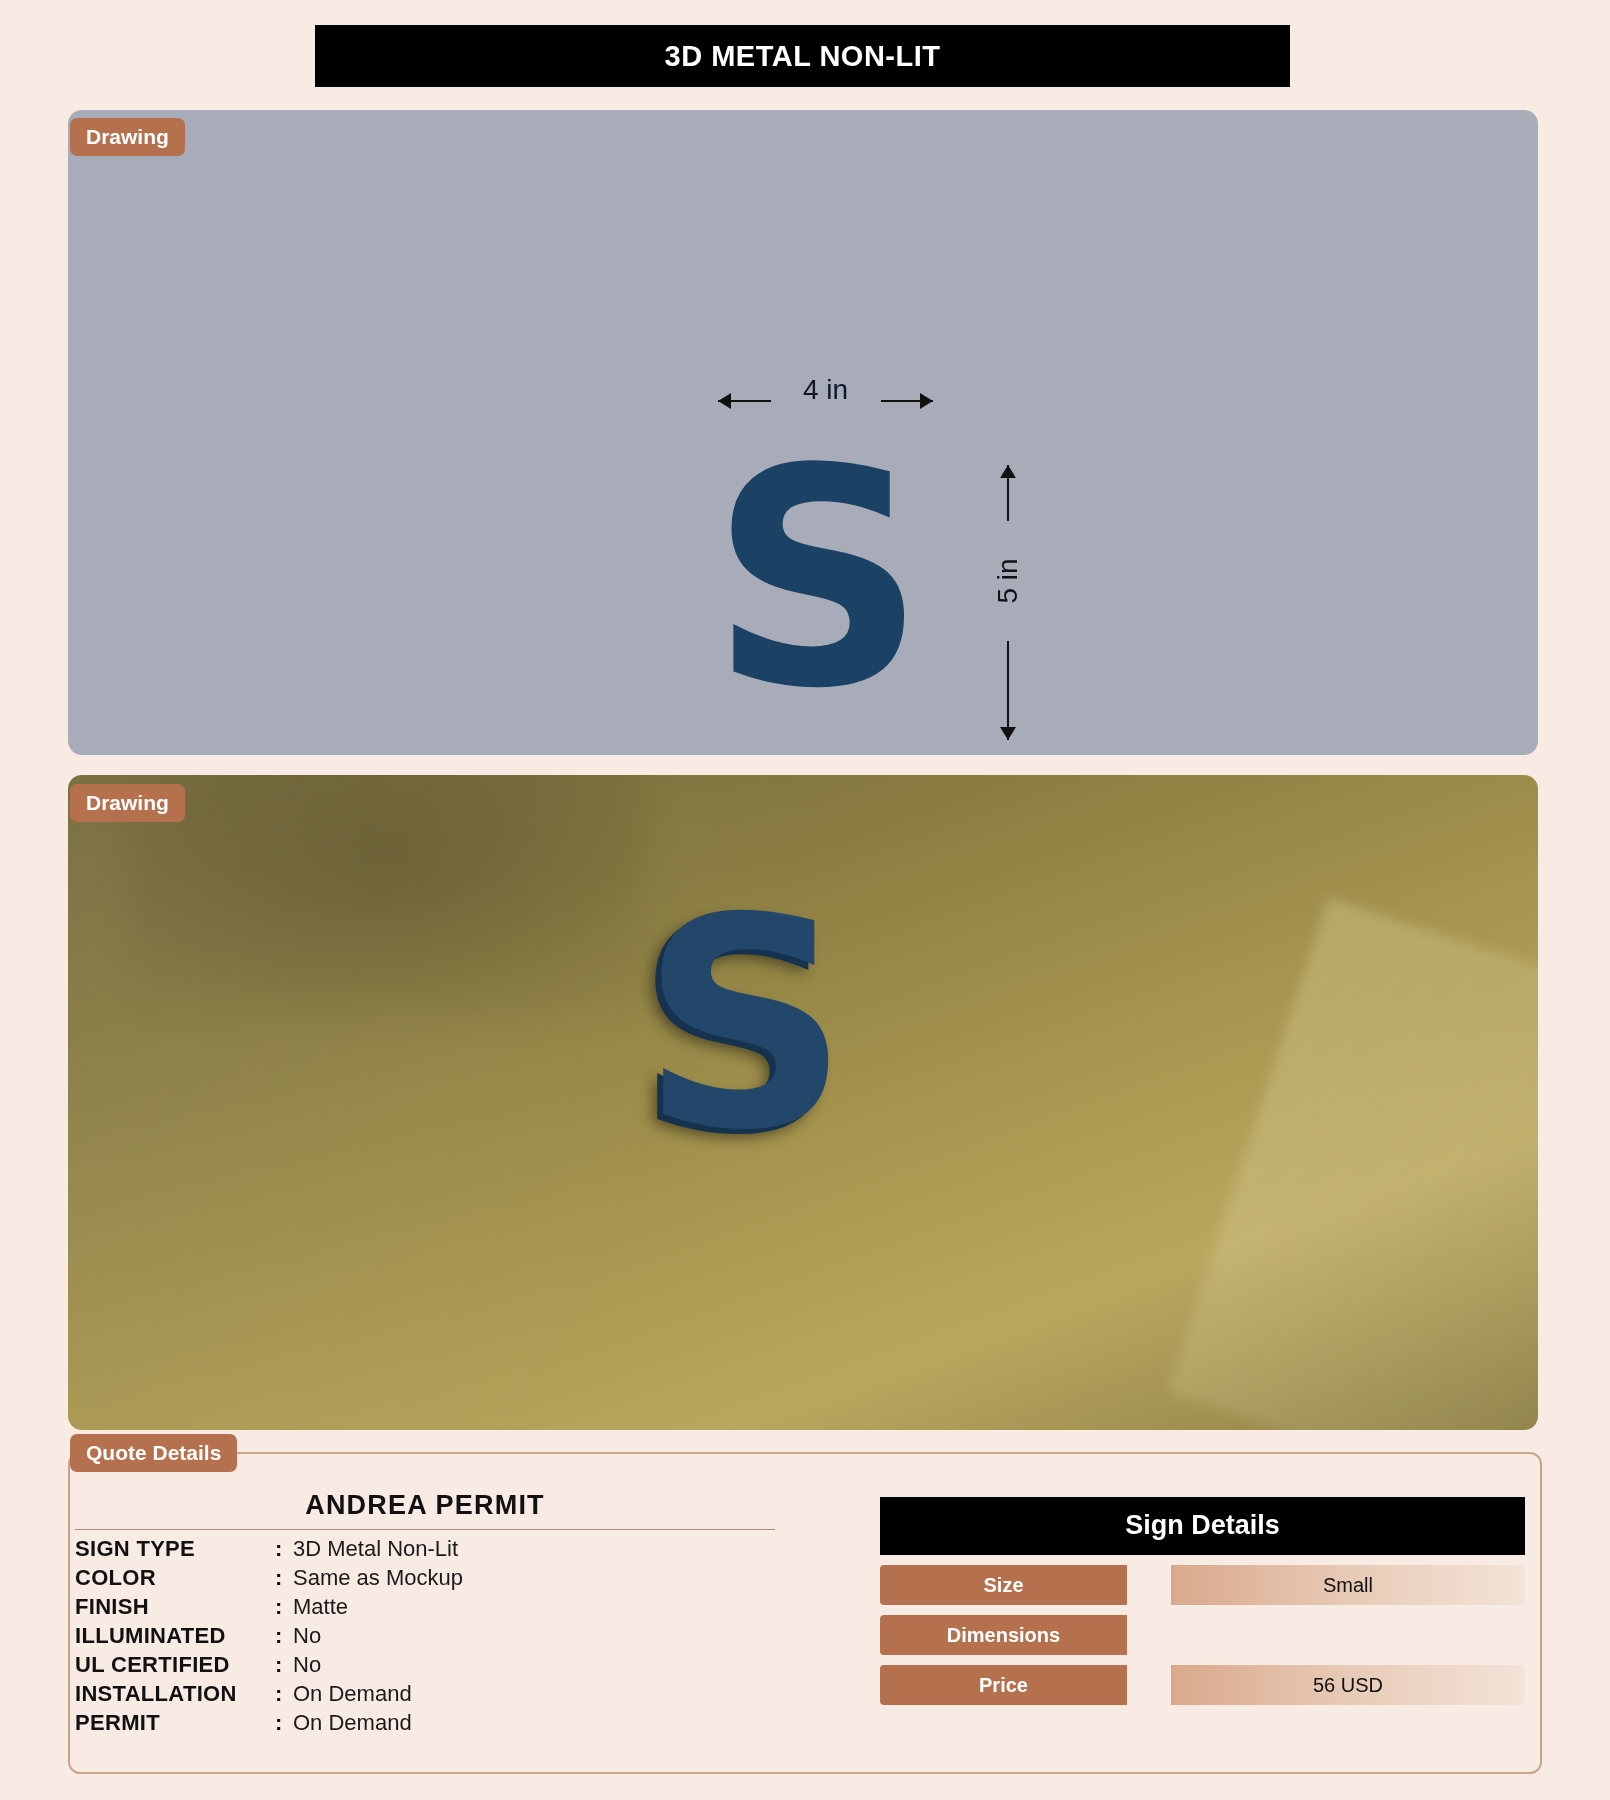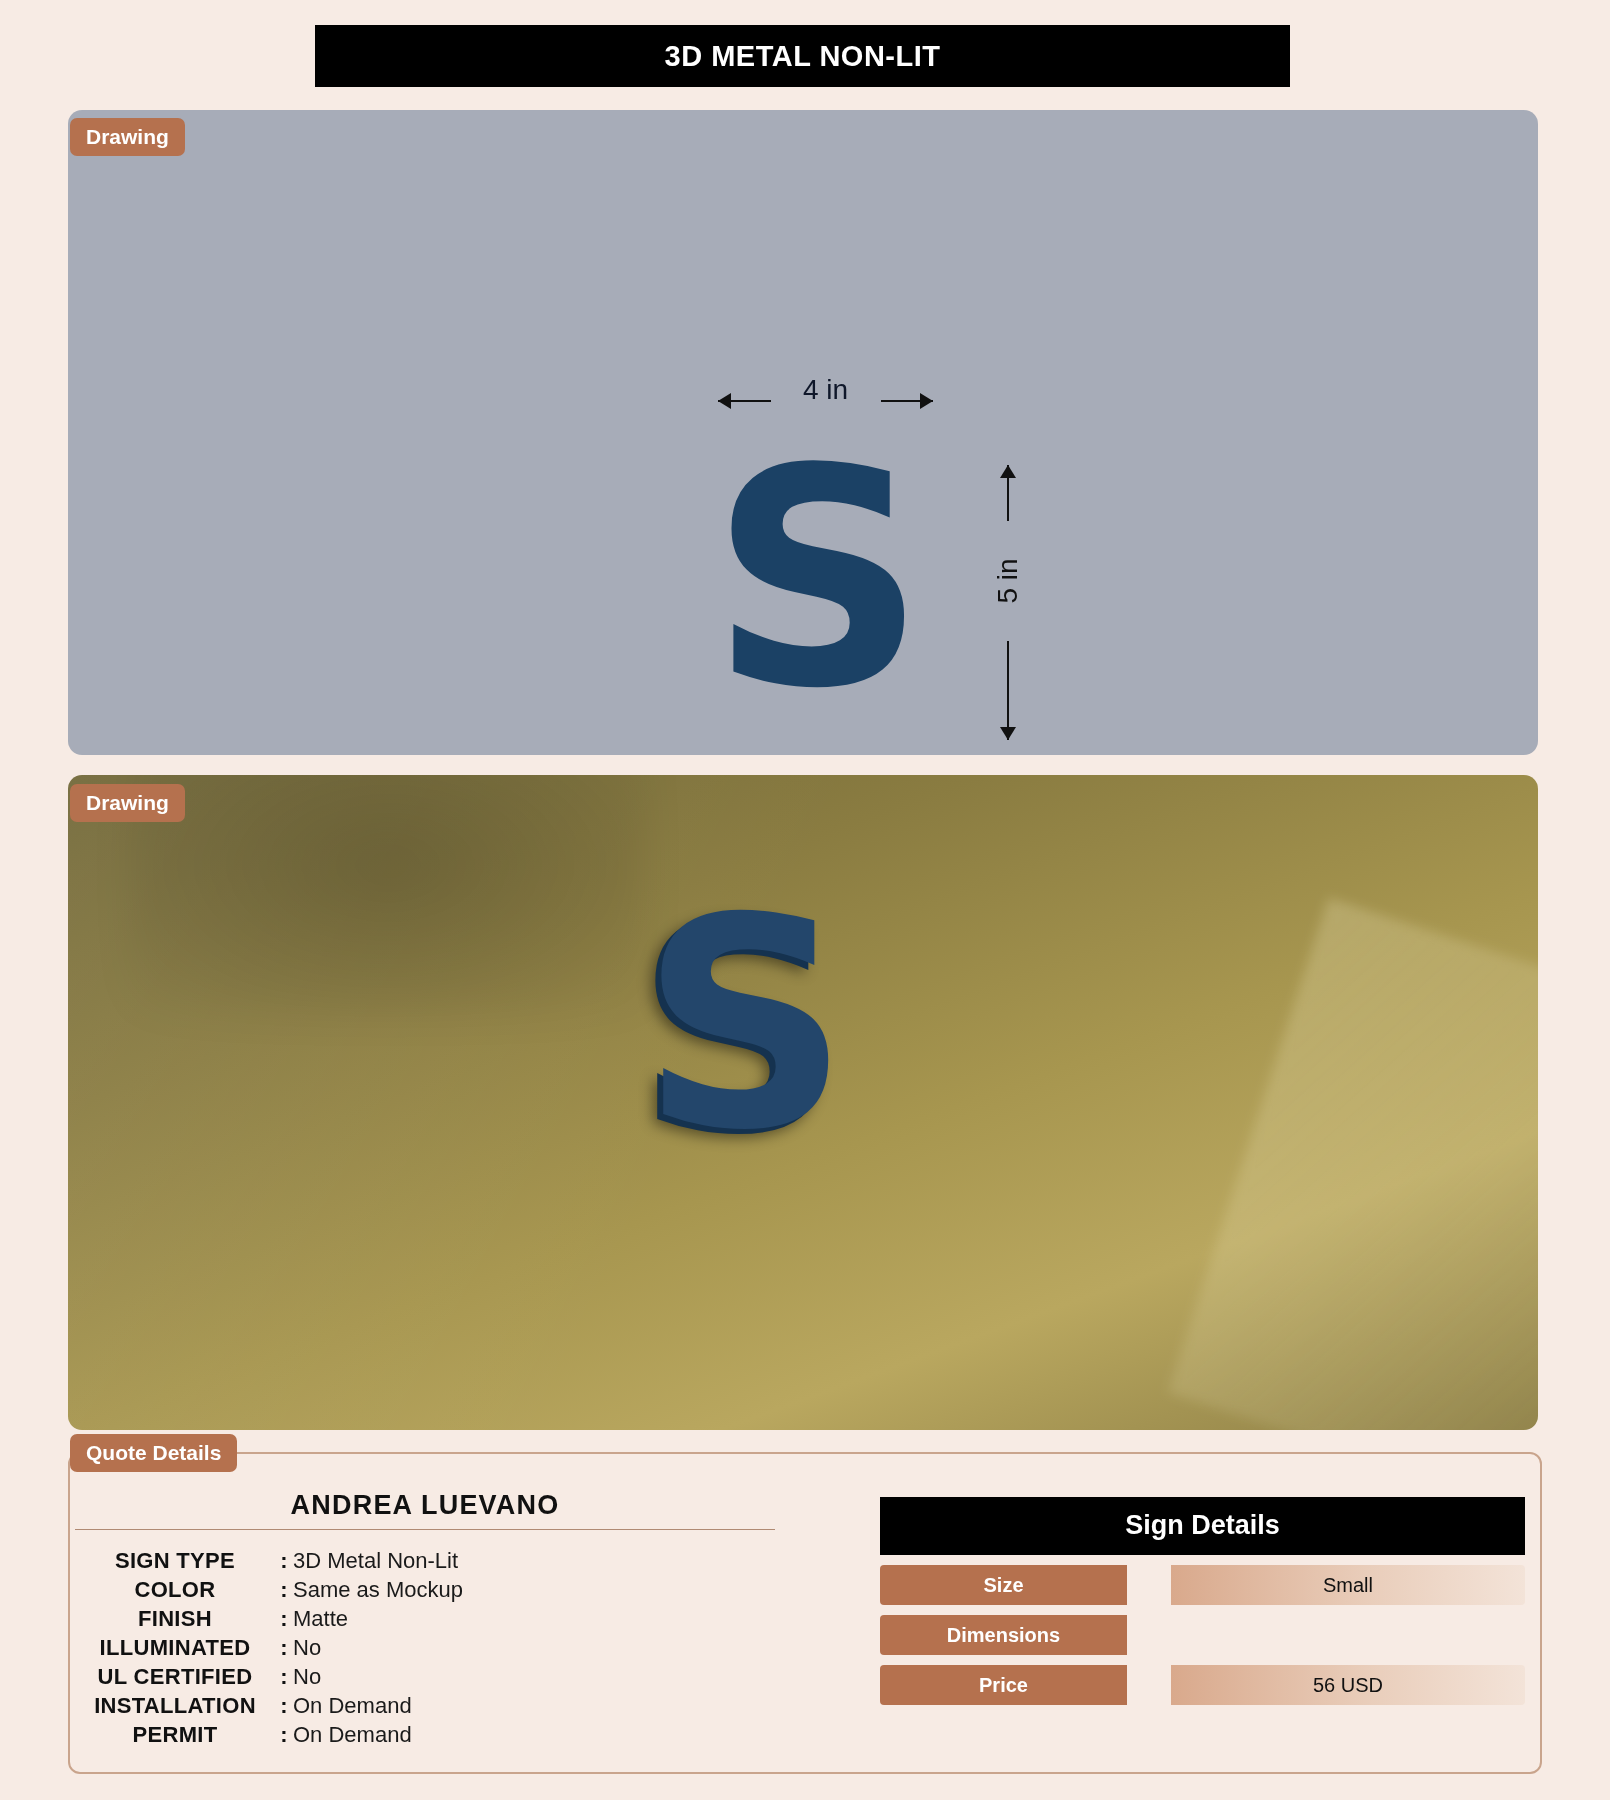--- a/index.html
+++ b/index.html
@@ -221,22 +221,21 @@
     font-size: 27px;
     font-weight: bold;
     color: #111;
     letter-spacing: 1.2px;
     padding-bottom: 8px;
     border-bottom: 1px solid #b08a73;
     width: 700px;
     margin-left: 0;
   }
   .spec-list {
-    margin-top: 16px;
-    text-align: center;
+    margin-top: 4px;
   }
   .spec-row {
     display: flex;
     align-items: baseline;
     font-size: 22px;
     line-height: 29px;
   }
   .spec-label {
     width: 200px;
     font-weight: bold;
@@ -328,21 +327,21 @@
 <div class="panel" id="mockup-panel">
   <div class="mockup-sheen2"></div>
   <div class="mockup-sheen"></div>
 </div>
 <div class="mockup-letter">S</div>
 
 <div class="tag" id="quote-tag">Quote Details</div>
 <div class="panel" id="quote-panel"></div>
 
 <div class="quote-left">
-  <div class="client-name">ANDREA LUEVANO</div>
+  <div class="client-name">ANDREA PERMIT</div>
   <div class="spec-list">
 
     <div class="spec-row">
       <span class="spec-label">SIGN TYPE</span>
       <span class="spec-colon">:</span>
       <span class="spec-value">3D Metal Non-Lit</span>
     </div>
 
     <div class="spec-row">
       <span class="spec-label">COLOR</span>

